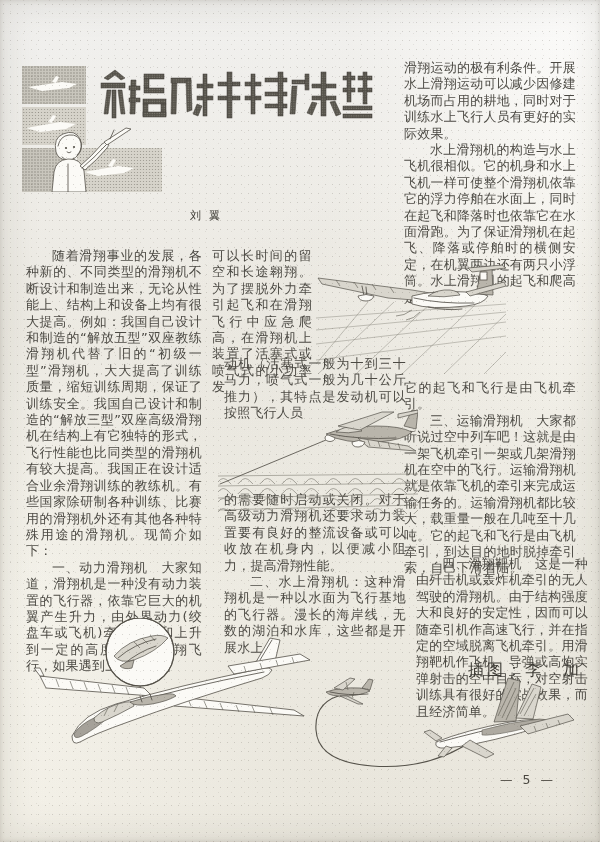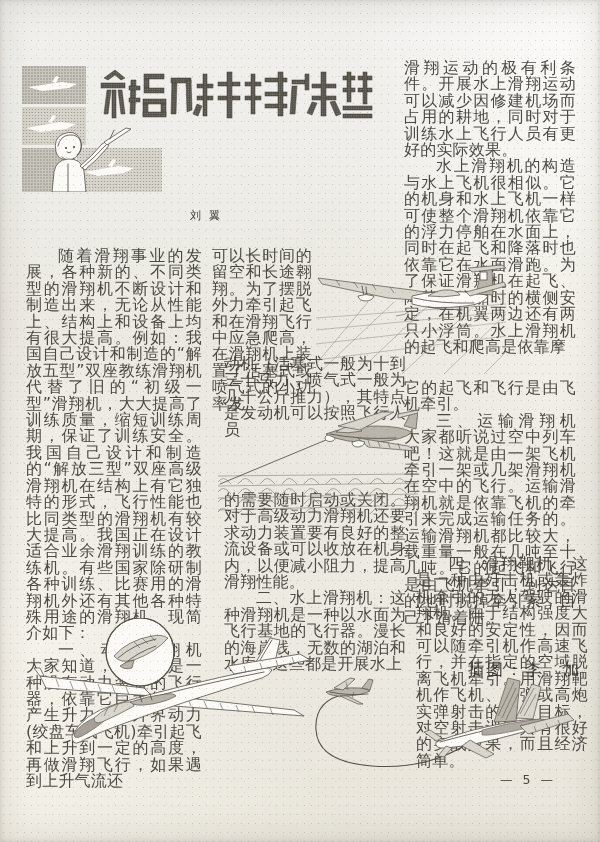--- a/index.html
+++ b/index.html
@@ -46,21 +46,21 @@
     font-family:"DejaVu Sans","Liberation Sans",sans-serif;
     font-weight:bold;font-size:40px;letter-spacing:-1px;
     color:#4e4b44;opacity:0;
   }
 
   
   .col{
     position:absolute;
     font-family:"DejaVu Sans","Liberation Sans",sans-serif;
     color:#3f3d37;
-    font-size:16px;
+    font-size:13px;
     line-height:16.4px;
     text-align:justify;
     text-justify:inter-character;
     letter-spacing:.2px;
     opacity:.93;
   }
   .col p{margin:0;text-indent:2em;}
   .col p.noind{text-indent:0;}
 
   .byline{

